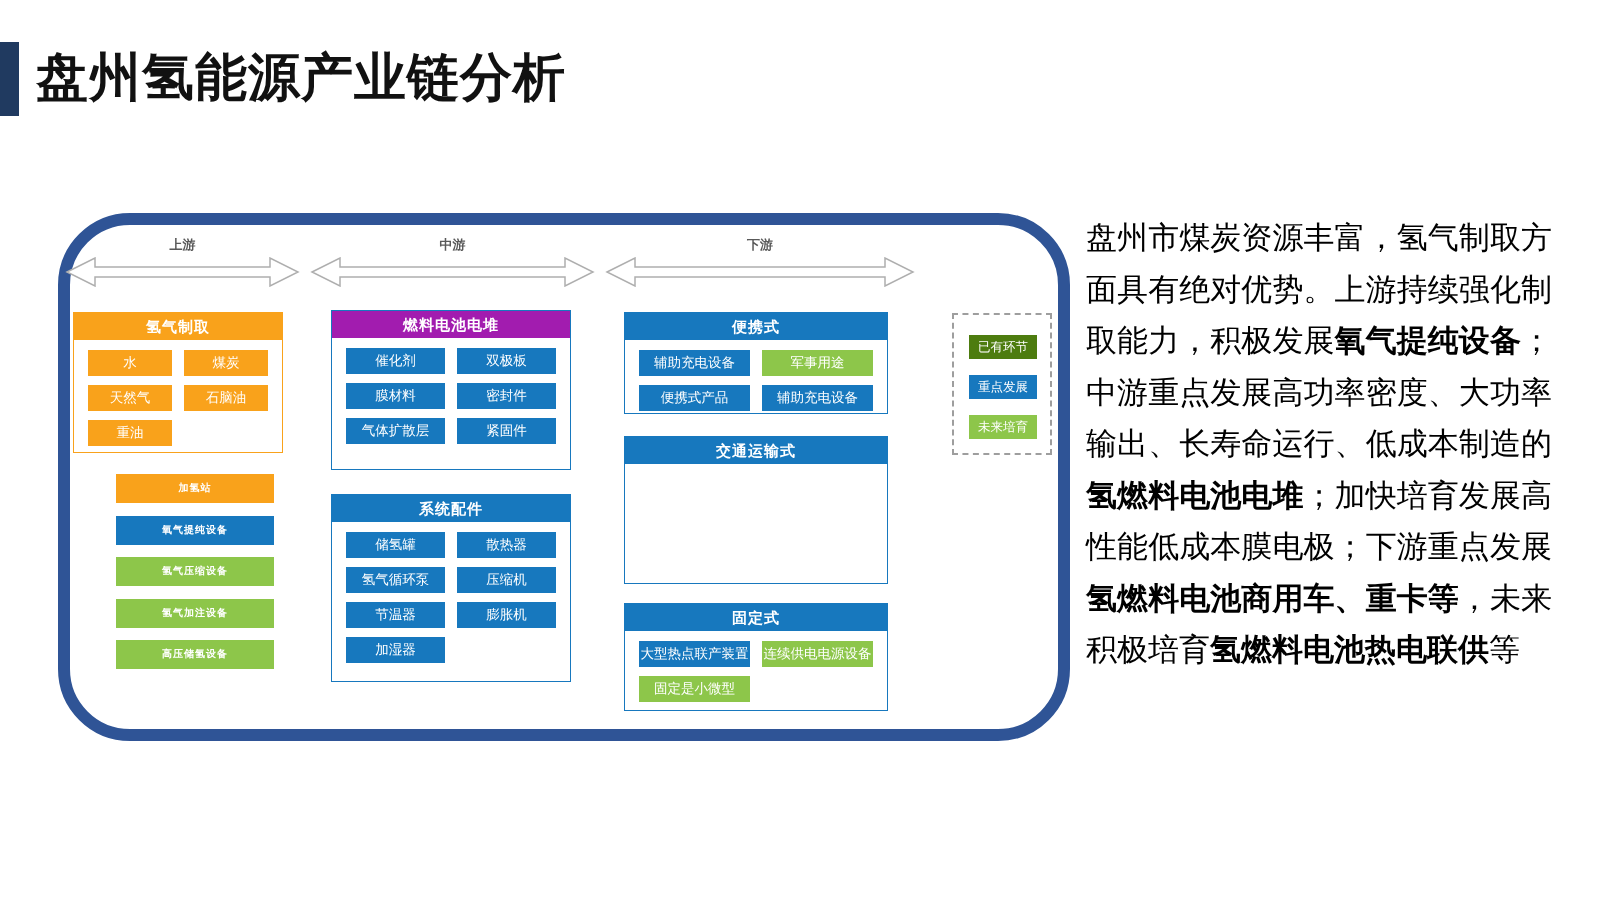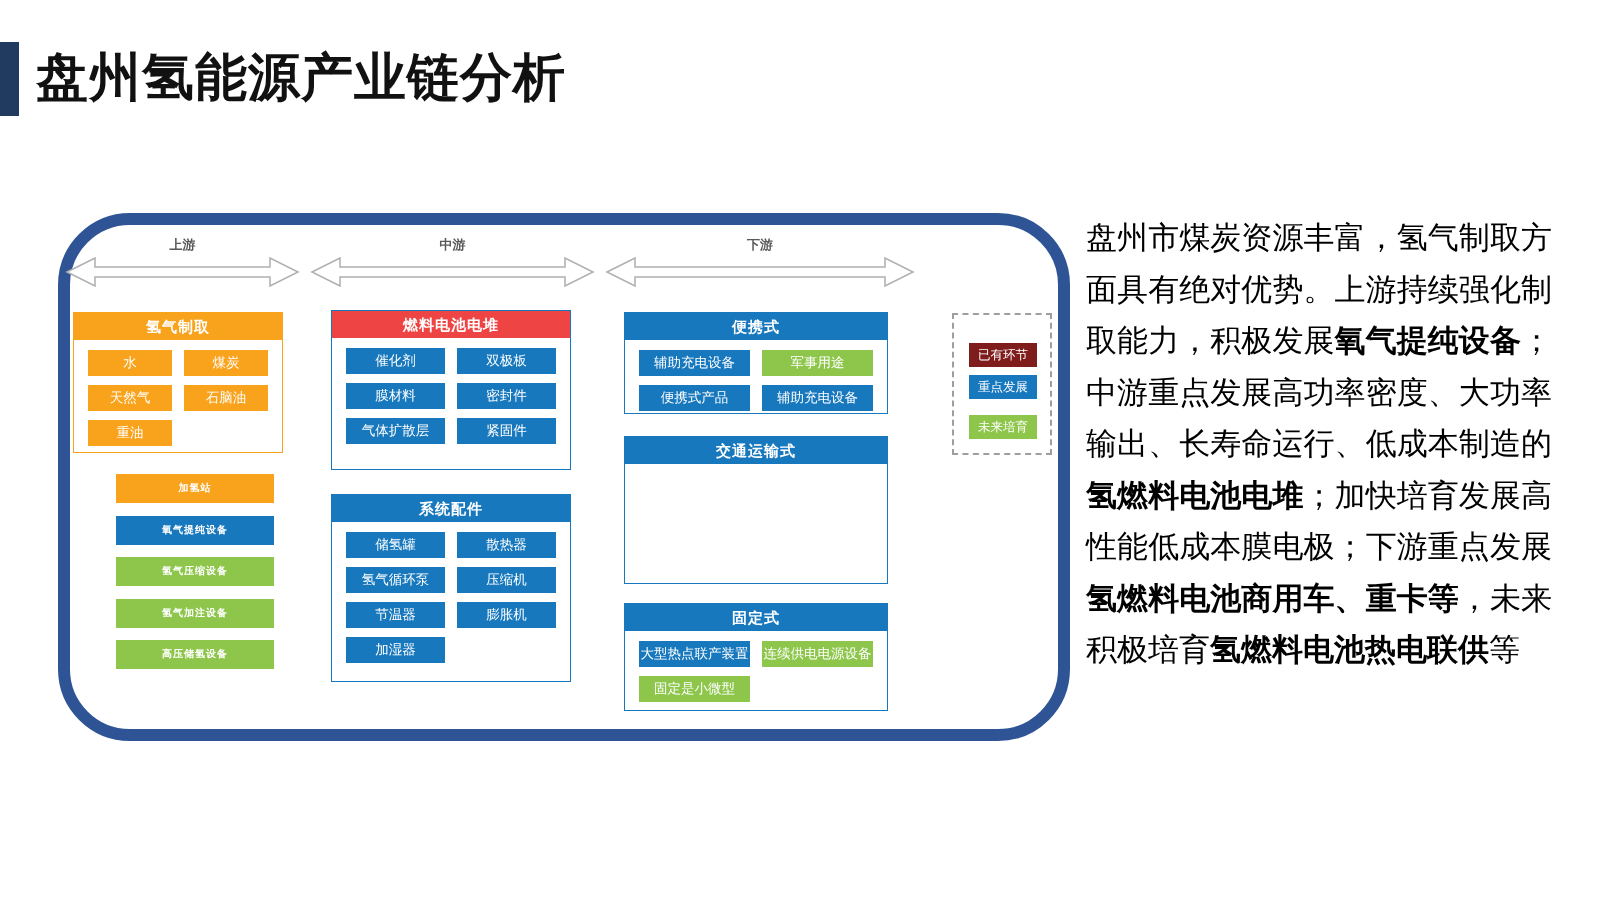--- a/index.html
+++ b/index.html
@@ -71,39 +71,39 @@
     <polygon points="2,15 30,1 30,10 205,10 205,1 233,15 205,29 205,20 30,20 30,29" fill="#ffffff" stroke="#AFAFAF" stroke-width="1.5"></polygon>
   </svg>
   <svg class="arrow" style="left:310px;" width="285" height="30">
     <polygon points="2,15 30,1 30,10 255,10 255,1 283,15 255,29 255,20 30,20 30,29" fill="#ffffff" stroke="#AFAFAF" stroke-width="1.5"></polygon>
   </svg>
   <svg class="arrow" style="left:605px;" width="310" height="30">
     <polygon points="2,15 30,1 30,10 280,10 280,1 308,15 280,29 280,20 30,20 30,29" fill="#ffffff" stroke="#AFAFAF" stroke-width="1.5"></polygon>
   </svg>
 
   <div class="legend" id="legend">
-      <div class="legend-chip" style="top: 28px; background: #7f1d1d;">已有环节</div>
+      <div class="legend-chip" style="top: 20px; background: #4d7c0f;">已有环节</div>
       <div class="legend-chip" style="top: 60px; background: rgb(23, 120, 190);">重点发展</div>
       <div class="legend-chip" style="top: 100px; background: rgb(141, 198, 74);">未来培育</div>
     </div>
 
   <p class="desc" id="desc"><span>盘州市煤炭资源丰富，氢气制取方面具有绝对优势。上游持续强化制取能力，积极发展</span><span class="b">氧气提纯设备</span><span>；中游重点发展高功率密度、大功率输出、长寿命运行、低成本制造的</span><span class="b">氢燃料电池电堆</span><span>；加快培育发展高性能低成本膜电极；下游重点发展</span><span class="b">氢燃料电池商用车、重卡等</span><span>，未来积极培育</span><span class="b">氢燃料电池热电联供</span><span>等</span></p>
 
 <div class="box" style="left: 73px; top: 312px; width: 210px; height: 141px; border-color: rgb(249, 162, 27);">
       <div class="box-header" style="background: rgb(249, 162, 27);">氢气制取</div>
       <div class="box-items">
         <div class="chip" style="background: rgb(249, 162, 27);">水</div>
         <div class="chip" style="background: rgb(249, 162, 27);">煤炭</div>
         <div class="chip" style="background: rgb(249, 162, 27);">天然气</div>
         <div class="chip" style="background: rgb(249, 162, 27);">石脑油</div>
         <div class="chip" style="background: rgb(249, 162, 27);">重油</div>
       </div>
     </div>
     <div class="box" style="left: 331px; top: 310px; width: 240px; height: 160px; border-color: rgb(23, 120, 190);">
-      <div class="box-header" style="background: #ef4444;">燃料电池电堆</div>
+      <div class="box-header" style="background: #a21caf;">燃料电池电堆</div>
       <div class="box-items">
         <div class="chip" style="background: rgb(23, 120, 190);">催化剂</div>
         <div class="chip" style="background: rgb(23, 120, 190);">双极板</div>
         <div class="chip" style="background: rgb(23, 120, 190);">膜材料</div>
         <div class="chip" style="background: rgb(23, 120, 190);">密封件</div>
         <div class="chip" style="background: rgb(23, 120, 190);">气体扩散层</div>
         <div class="chip" style="background: rgb(23, 120, 190);">紧固件</div>
       </div>
     </div>
     <div class="box" style="left: 331px; top: 494px; width: 240px; height: 188px; border-color: rgb(23, 120, 190);">

